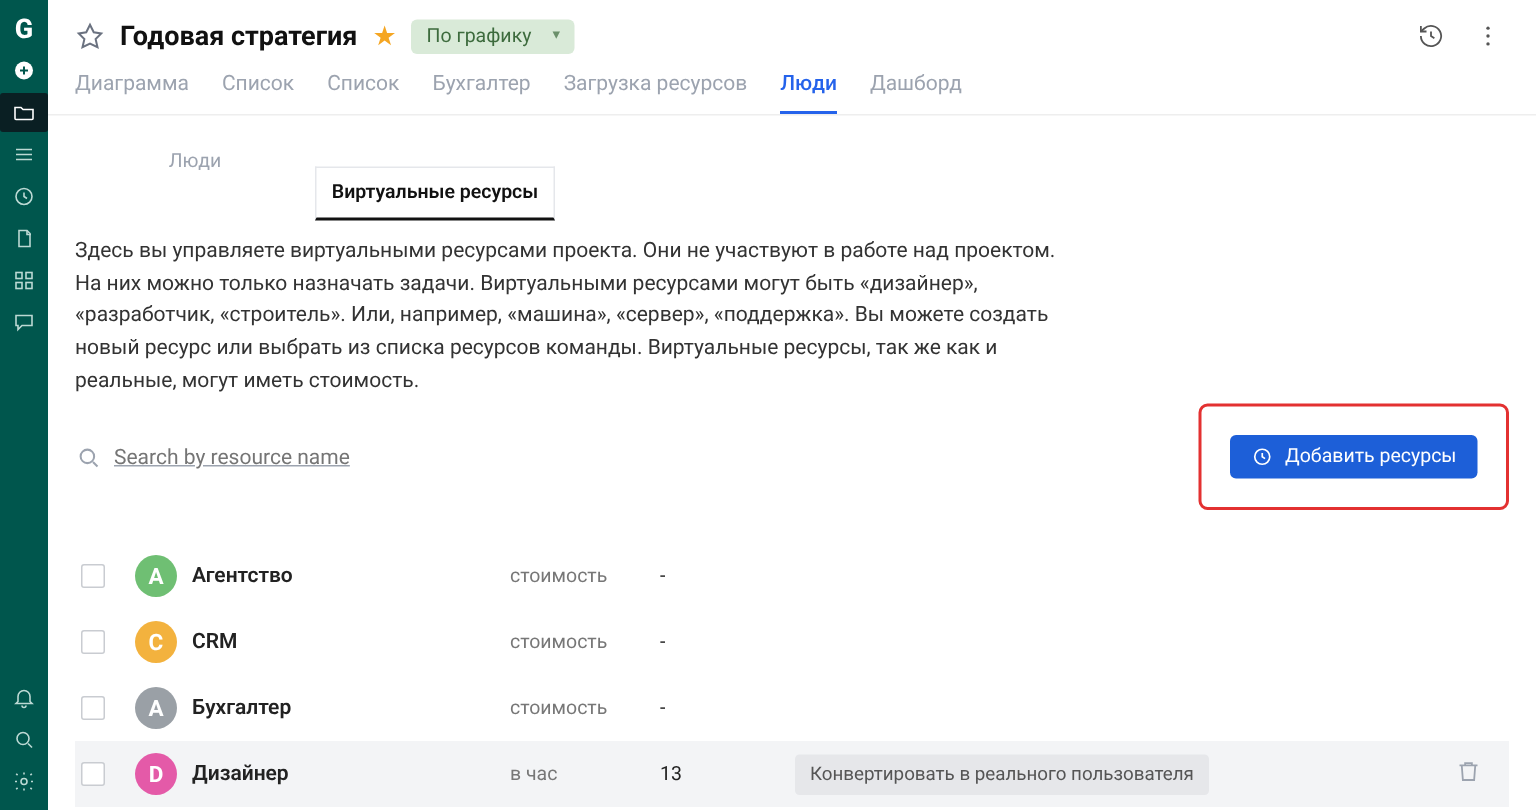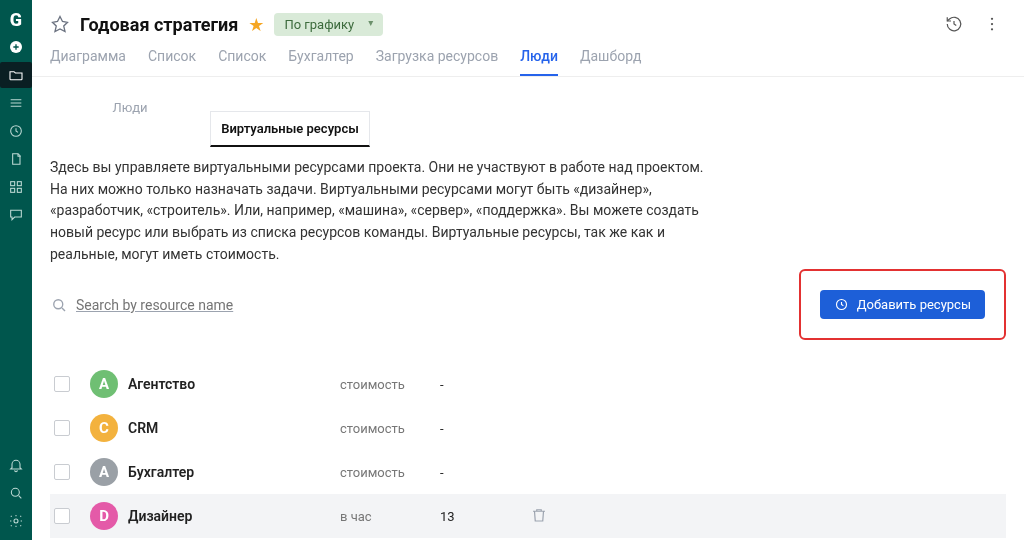--- a/index.html
+++ b/index.html
@@ -250,20 +250,21 @@
           <div class="trow hover">
             <div>
               <div class="chk"></div>
             </div>
             <div class="cell-res">
               <div class="avatar av-pink">D</div>
               <span>Дизайнер</span>
             </div>
             <div class="cell-type">в час</div>
             <div class="cell-val">13</div>
+            <div><button class="convert-btn">Конвертировать в реального пользователя</button></div>
             <div><span class="trash"><svg viewBox="0 0 24 24">
                   <path d="M4 7h16M9 7V5h6v2M6 7l1 13h10l1-13"></path>
                 </svg></span></div>
           </div>
           <div class="trow">
             <div>
               <div class="chk"></div>
             </div>
             <div class="cell-res">
               <div class="avatar av-violet">V</div>

